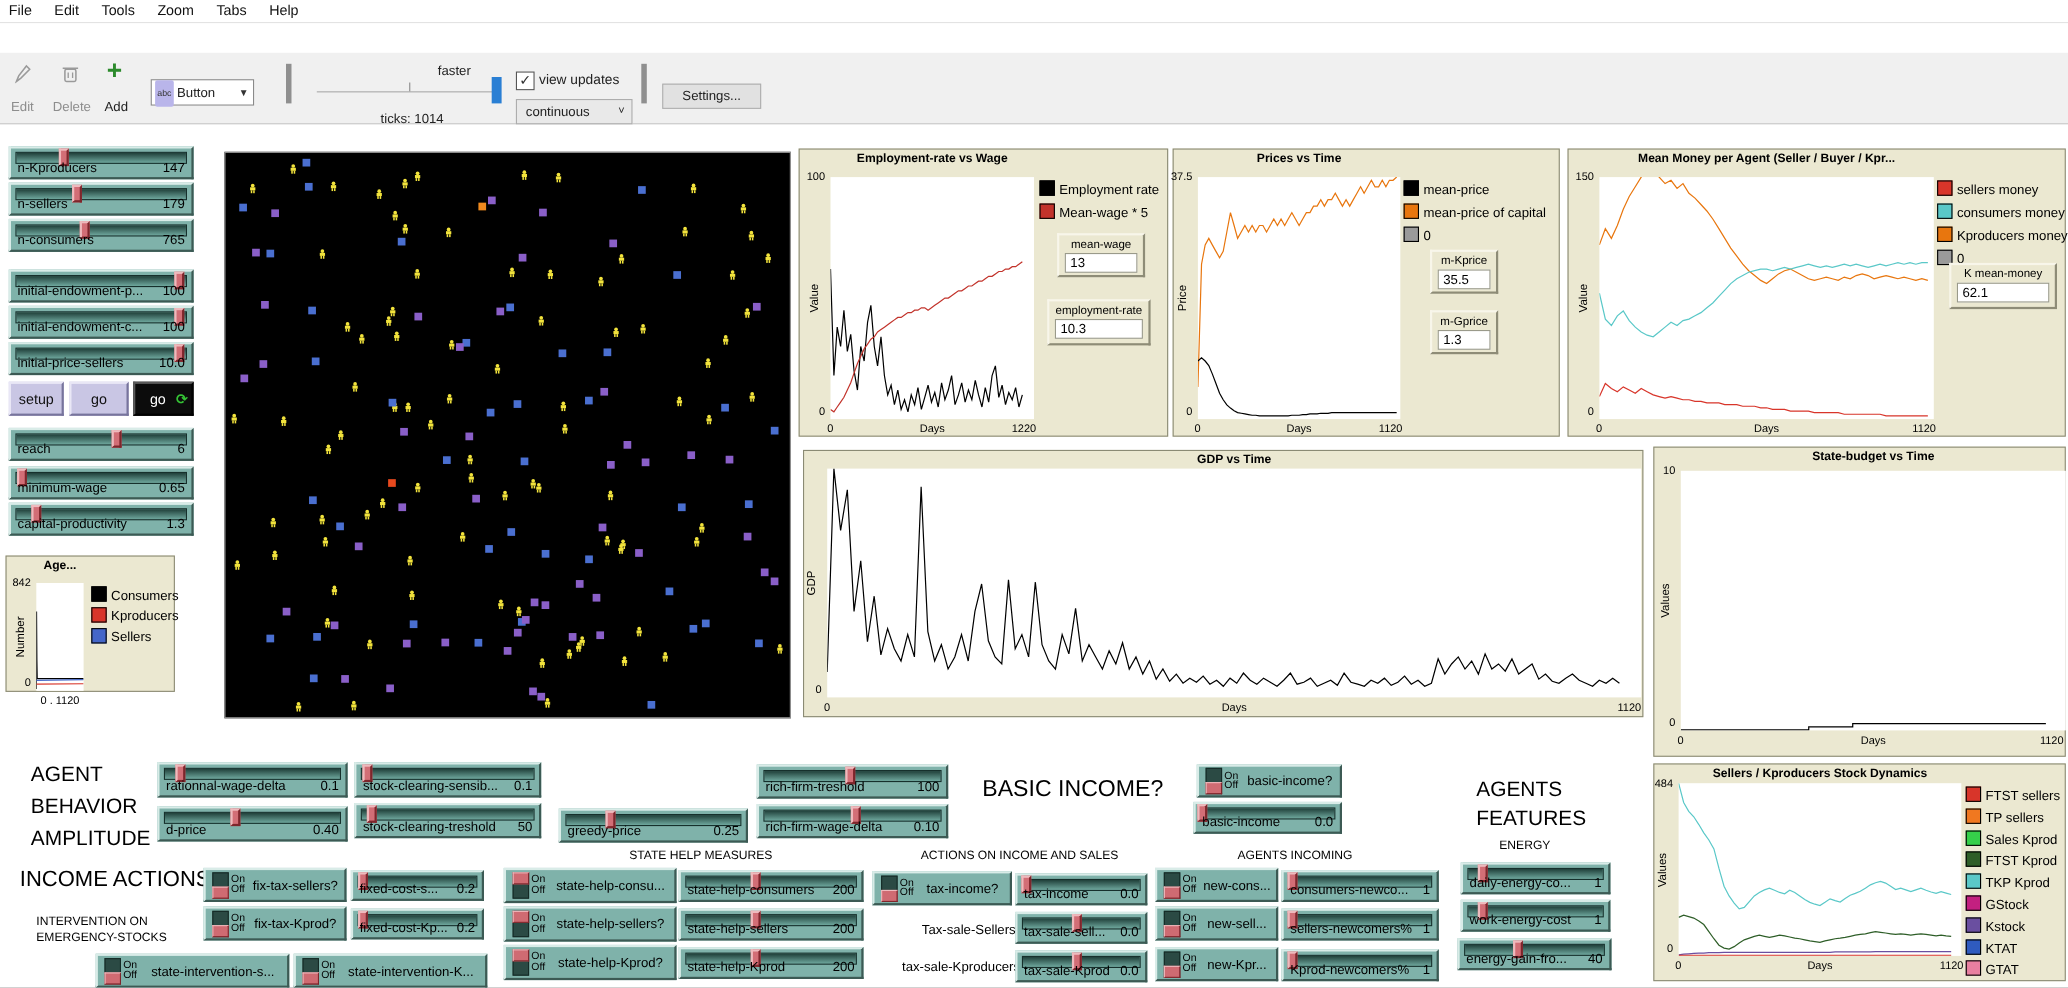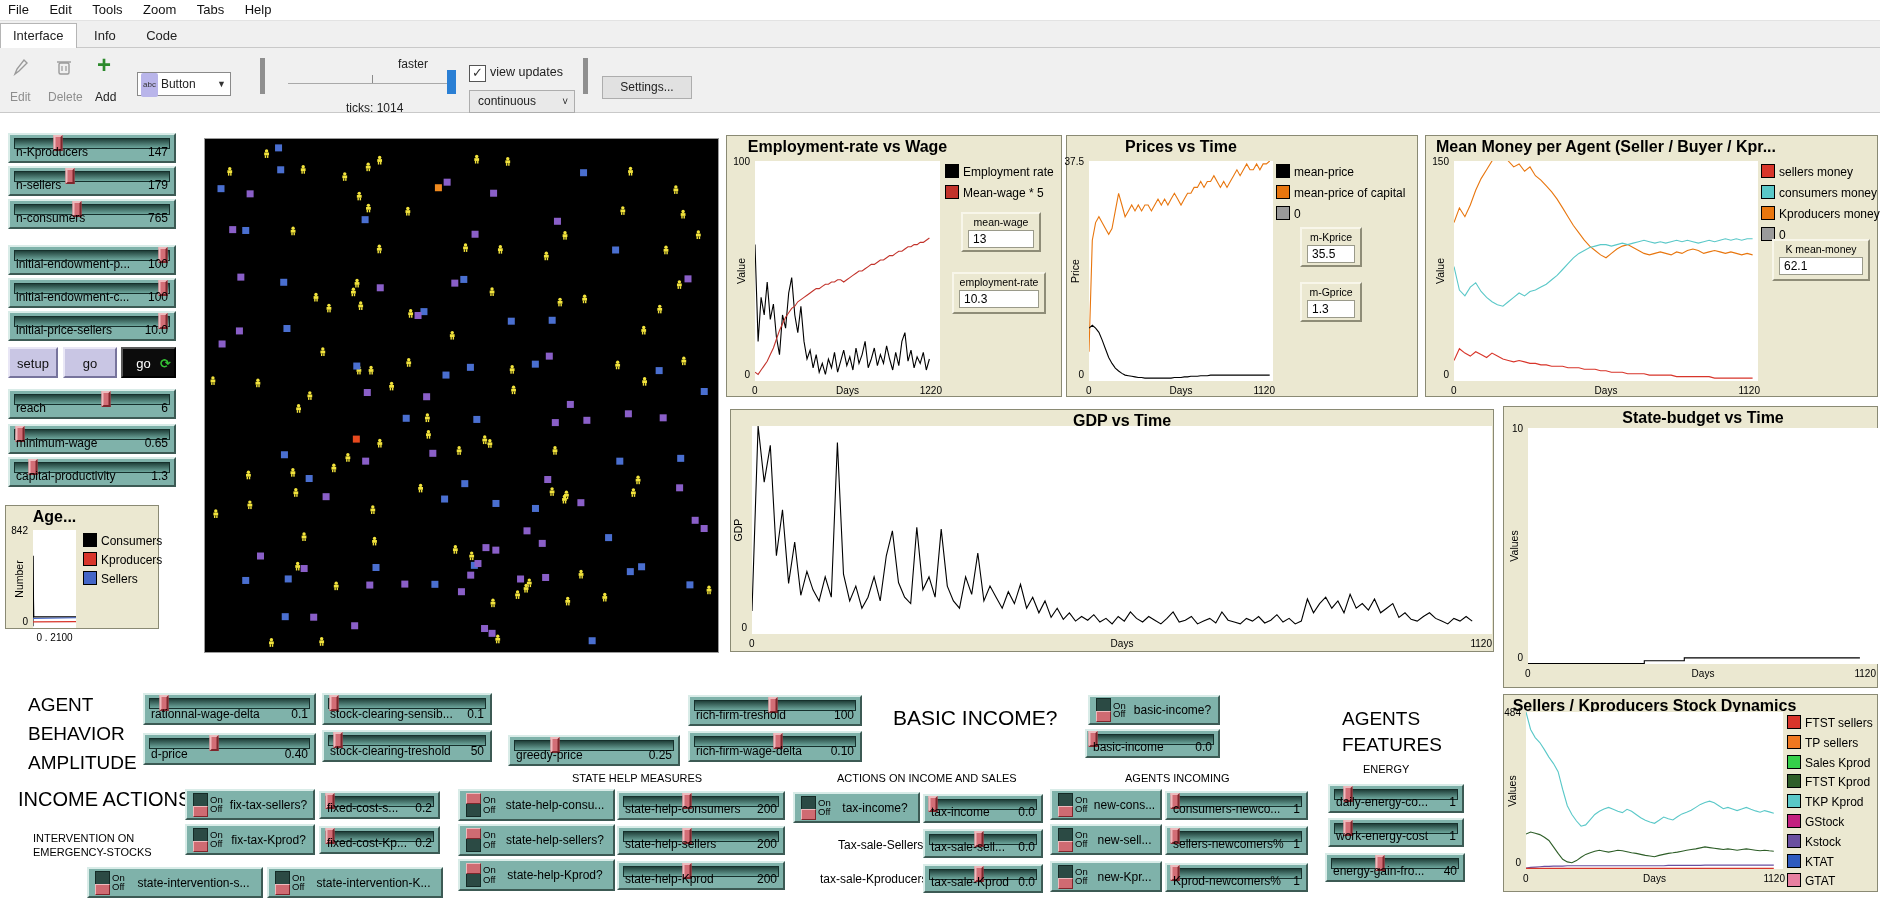--- a/index.html
+++ b/index.html
@@ -39,21 +39,21 @@
   .mon-label{text-align:center;font-size:10.5px;color:#000;margin-top:2px;white-space:nowrap;}
   .mon-box{margin:2px 5px 0;background:#fff;border:1px solid #9a9a8a;height:16px;font-size:12px;color:#000;padding-left:4px;line-height:16px;}
   .nl-btn{position:absolute;background:#c9c6e4;border-top:2px solid #e9e7f6;border-left:2px solid #e9e7f6;
           border-right:2px solid #77749c;border-bottom:2px solid #77749c;box-sizing:border-box;
           font-size:13px;color:#111;text-align:center;}
   .nl-btn .lbl{position:absolute;left:0;right:0;top:50%;transform:translateY(-50%);}
   .nl-btn.dark{background:#0c0c0c;color:#fff;border-top:2px solid #5a5a5a;border-left:2px solid #5a5a5a;border-right:2px solid #000;border-bottom:2px solid #000;}
   .forever-ic{position:absolute;right:3px;top:50%;transform:translateY(-50%);color:#35c435;font-size:13px;font-weight:bold;}
   
   .nl-plot{position:absolute;background:#ebe8d1;border:1px solid #8a8a74;box-sizing:border-box;}
-  .plot-title{position:absolute;top:2px;transform:translateX(-50%);font-size:16px;font-weight:bold;color:#000;white-space:nowrap;}
+  .plot-title{position:absolute;top:2px;transform:translateX(-50%);font-size:11px;font-weight:bold;color:#000;white-space:nowrap;}
   .plot-inner{position:absolute;background:#fff;}
   .ptick{position:absolute;font-size:10px;color:#000;white-space:nowrap;}
   .ylab{position:absolute;width:0;height:0;}
   .ylab span{position:absolute;transform:translate(-50%,-50%) rotate(-90deg);white-space:nowrap;font-size:10.5px;color:#000;display:inline-block;}
   .leg-row{position:absolute;white-space:nowrap;font-size:12px;color:#000;}
   .leg-sw{display:inline-block;width:12px;height:12px;border:1px solid #000;vertical-align:-2px;margin-right:4px;}
   
   .h-big{position:absolute;font-size:19px;color:#000;white-space:nowrap;}
   .h-small{position:absolute;font-size:11px;color:#000;white-space:nowrap;}
   .plain-lbl{position:absolute;font-size:12px;color:#000;white-space:nowrap;}
@@ -67,25 +67,20 @@
 
   <div id="menubar">
     <span class="menu-item">File</span>
     <span class="menu-item">Edit</span>
     <span class="menu-item">Tools</span>
     <span class="menu-item">Zoom</span>
     <span class="menu-item">Tabs</span>
     <span class="menu-item">Help</span>
   </div>
 
-  <div id="tabstrip">
-    <span class="tab active">Interface</span>
-    <span class="tab">Info</span>
-    <span class="tab">Code</span>
-  </div>
 
   <div id="toolbar">
     <svg style="position:absolute;left:13px;top:10px" width="16" height="18">
         <path d="M2 16 L4 11 L11 2 L14 5 L6 13 Z" fill="none" stroke="#9a9a9a" stroke-width="1.4"></path>
       </svg>
     <div class="tbtn-label" style="left:10px;top:42px">Edit</div>
     <svg style="position:absolute;left:56px;top:10px" width="16" height="18">
         <rect x="3" y="5" width="10" height="11" rx="1.5" fill="none" stroke="#9a9a9a" stroke-width="1.4"></rect>
         <line x1="1" y1="4" x2="15" y2="4" stroke="#9a9a9a" stroke-width="1.4"></line>
         <line x1="6" y1="8" x2="6" y2="13" stroke="#9a9a9a" stroke-width="1.2"></line>
@@ -191,21 +186,21 @@
       <div class="plot-inner" style="left:27px;top:24px;width:43px;height:98px;"><svg width="43" height="98">
           <polyline points="0.0,96.3 0.2,25.8 0.5,70.1 0.8,86.9 43.0,86.9" fill="none" stroke="#000000" stroke-width="1.1"></polyline>
           <polyline points="0.0,91.9 43.0,91.6" fill="none" stroke="#d8352a" stroke-width="1.1"></polyline>
           <polyline points="0.0,88.5 43.0,87.8" fill="none" stroke="#4466c8" stroke-width="1.1"></polyline>
         </svg></div>
       <div class="ptick" style="right:130px;top:19px;">842</div>
       <div class="ptick" style="right:130px;top:110px;">0</div>
       <div class="ylab" style="left:13px;top:73px;">
         <span>Number</span>
       </div>
-      <div class="ptick" style="left:17px;top:126px;width:63px;text-align:center;">0 . 2100</div>
+      <div class="ptick" style="left:17px;top:126px;width:63px;text-align:center;">0 . 1120</div>
       <div class="leg-row" style="left:77px;top:27px;"><span class="leg-sw" style="background: rgb(0, 0, 0);"></span><span>Consumers</span></div>
       <div class="leg-row" style="left:77px;top:46px;"><span class="leg-sw" style="background: rgb(216, 53, 42);"></span><span>Kproducers</span></div>
       <div class="leg-row" style="left:77px;top:65px;"><span class="leg-sw" style="background: rgb(68, 102, 200);"></span><span>Sellers</span></div>
     </div>
 
   <div id="world"><svg id="world-svg" width="513" height="513">
         <g transform="translate(307.152979712002,230.6969889397733)" fill="#f2e33c">
           <circle cy="-3" r="1.7"></circle>
           <rect x="-2.4" y="-1.4" width="4.8" height="2.8"></rect>
           <rect x="-1.8" y="1.4" width="1.4" height="2.6"></rect>

